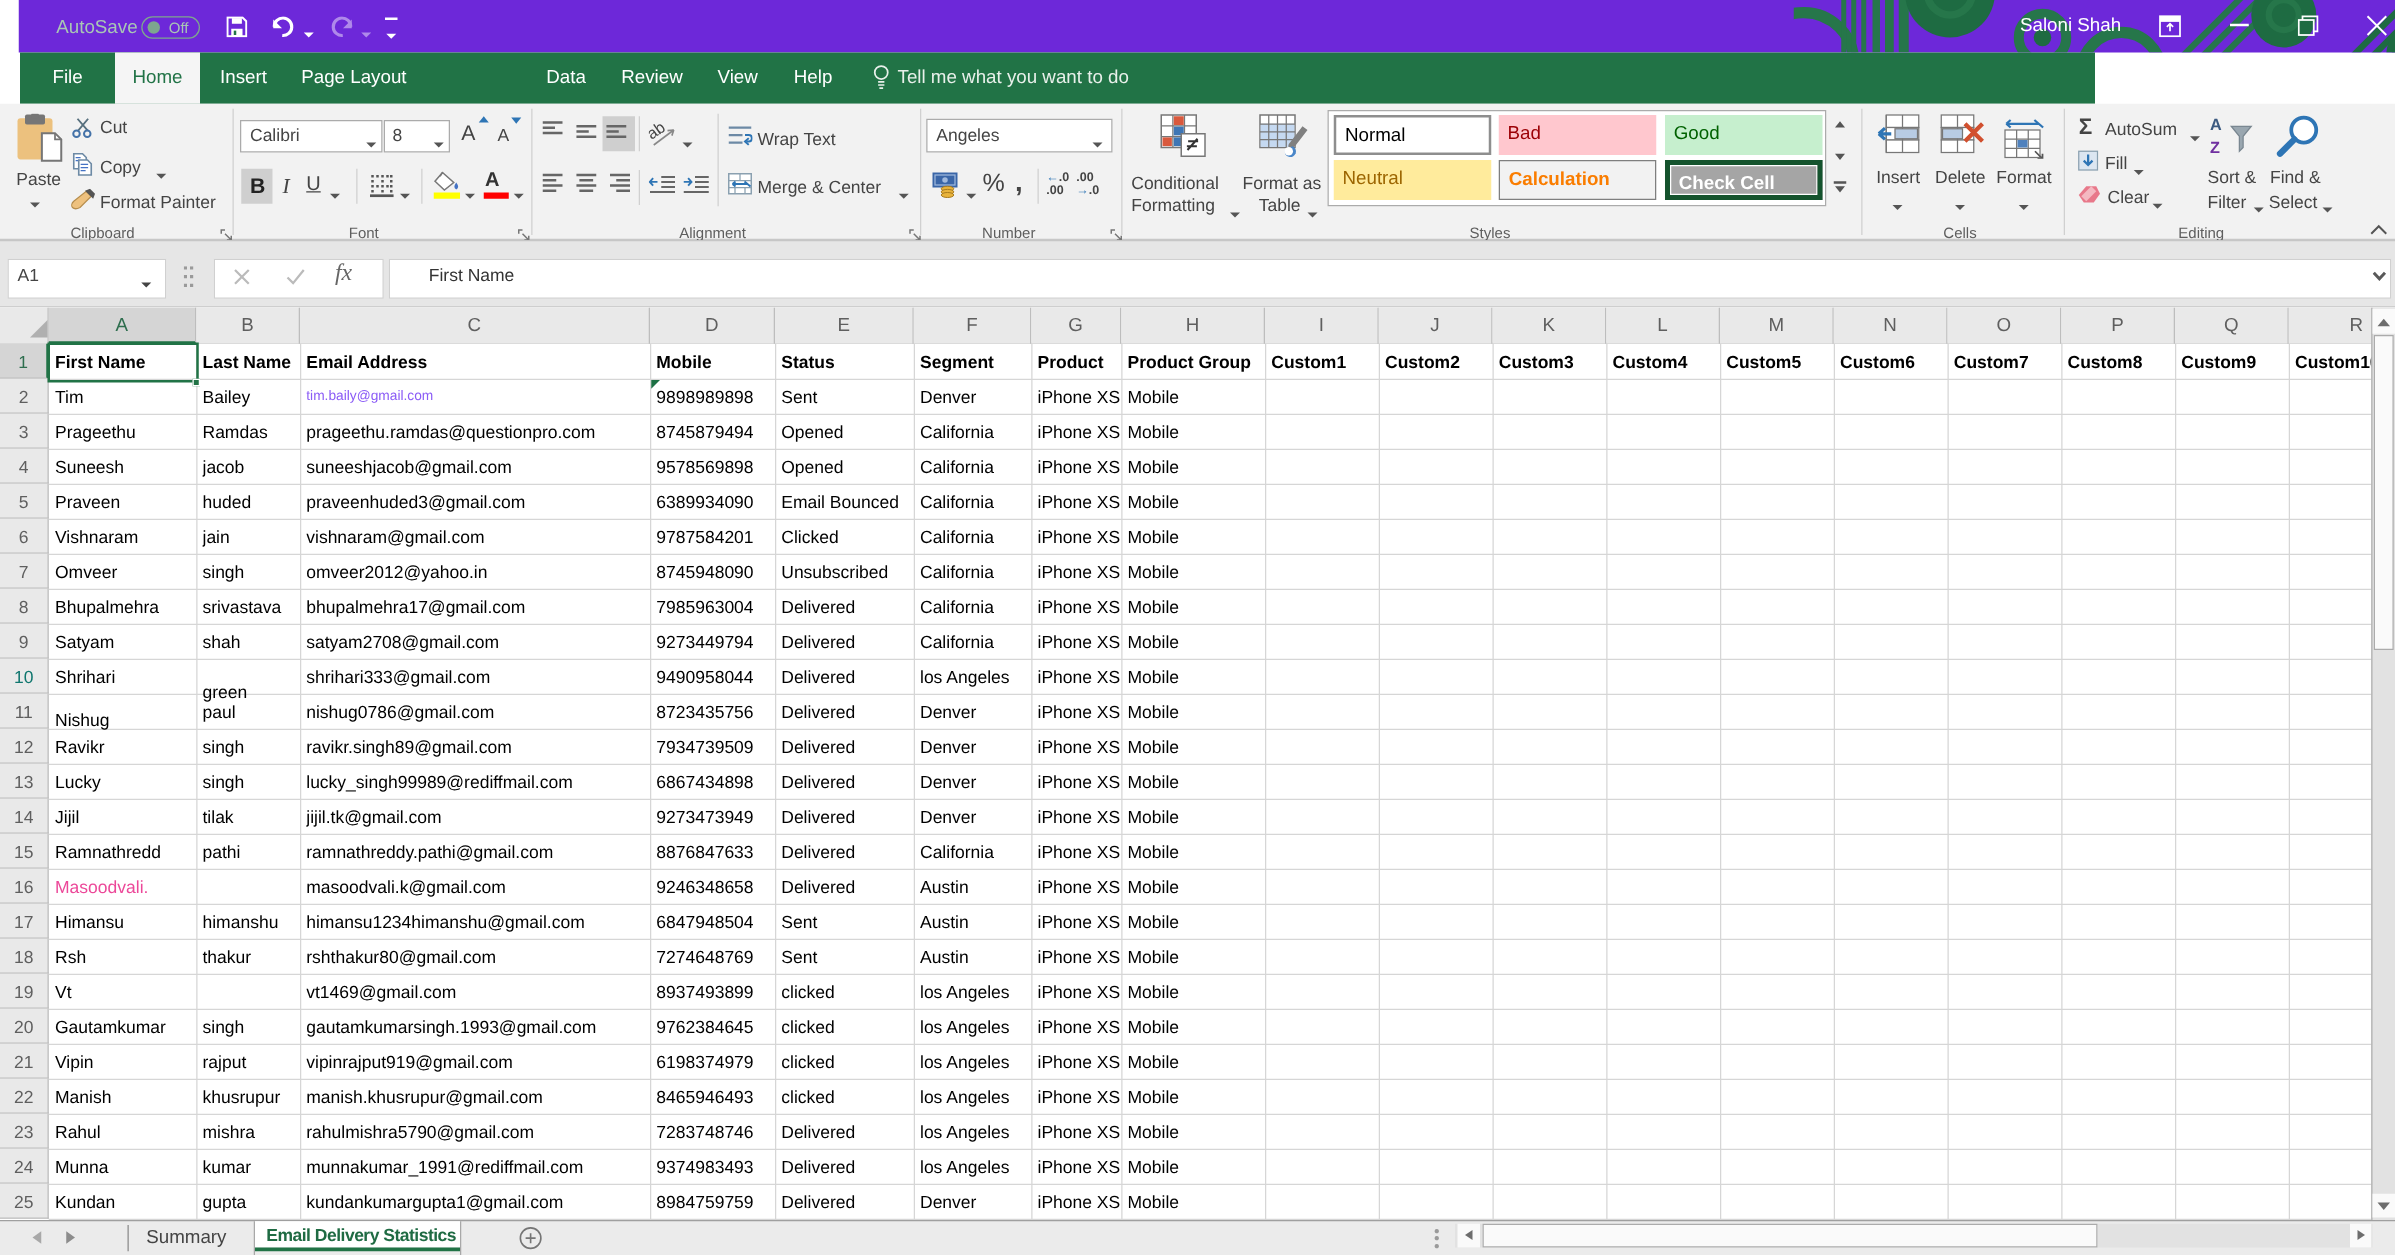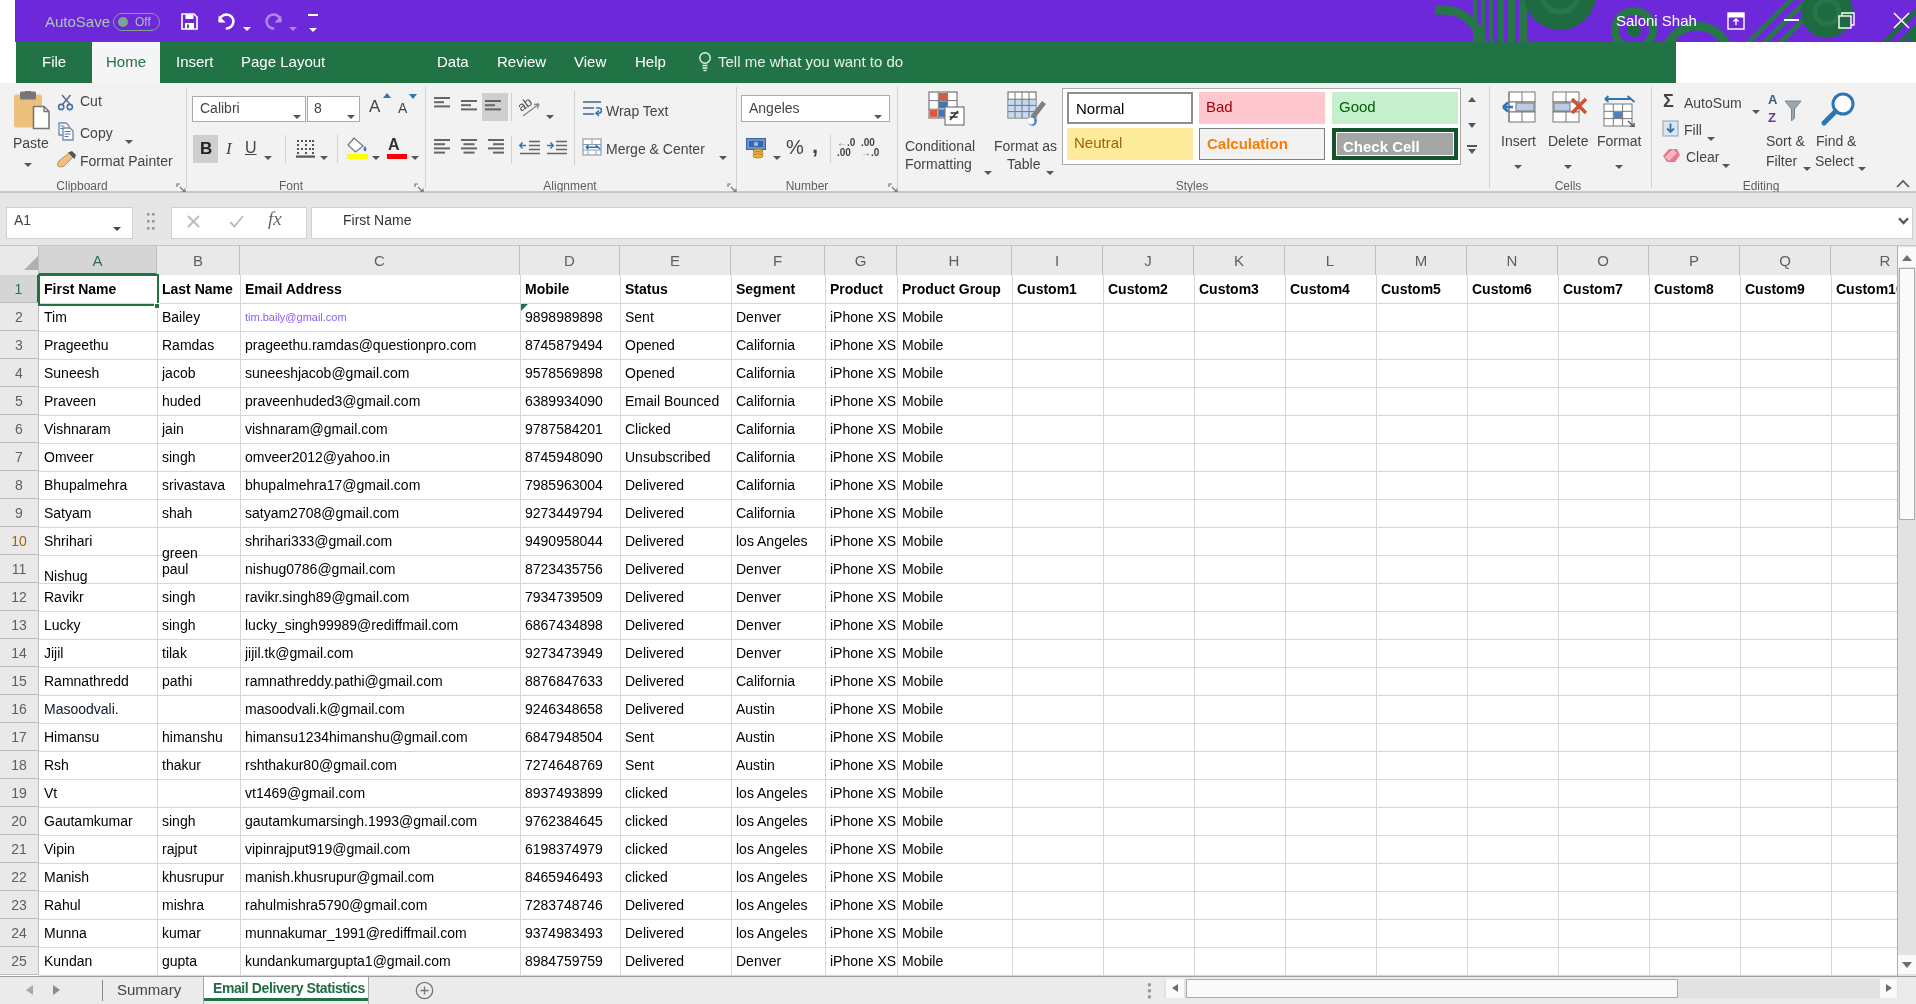--- a/index.html
+++ b/index.html
@@ -475,21 +475,21 @@
 <div class="a" style="left:1831px;top:0;width:109px;height:29px;background:#e9e9e9;border-right:1px solid #bdbdbd;color:#5f5f5f;font-size:15px;text-align:center;line-height:29px;">R</div>
 <div class="a" style="left:0;top:29px;width:39px;height:28px;background:#d5d5d5;border-right:2px solid #217346;border-bottom:1px solid #bdbdbd;color:#2e6e4e;font-size:14px;text-align:center;line-height:28px;">1</div>
 <div class="a" style="left:0;top:57px;width:39px;height:28px;background:#e9e9e9;border-right:1px solid #bdbdbd;border-bottom:1px solid #bdbdbd;color:#5f5f5f;font-size:14px;text-align:center;line-height:28px;">2</div>
 <div class="a" style="left:0;top:85px;width:39px;height:28px;background:#e9e9e9;border-right:1px solid #bdbdbd;border-bottom:1px solid #bdbdbd;color:#5f5f5f;font-size:14px;text-align:center;line-height:28px;">3</div>
 <div class="a" style="left:0;top:113px;width:39px;height:28px;background:#e9e9e9;border-right:1px solid #bdbdbd;border-bottom:1px solid #bdbdbd;color:#5f5f5f;font-size:14px;text-align:center;line-height:28px;">4</div>
 <div class="a" style="left:0;top:141px;width:39px;height:28px;background:#e9e9e9;border-right:1px solid #bdbdbd;border-bottom:1px solid #bdbdbd;color:#5f5f5f;font-size:14px;text-align:center;line-height:28px;">5</div>
 <div class="a" style="left:0;top:169px;width:39px;height:28px;background:#e9e9e9;border-right:1px solid #bdbdbd;border-bottom:1px solid #bdbdbd;color:#5f5f5f;font-size:14px;text-align:center;line-height:28px;">6</div>
 <div class="a" style="left:0;top:197px;width:39px;height:28px;background:#e9e9e9;border-right:1px solid #bdbdbd;border-bottom:1px solid #bdbdbd;color:#5f5f5f;font-size:14px;text-align:center;line-height:28px;">7</div>
 <div class="a" style="left:0;top:225px;width:39px;height:28px;background:#e9e9e9;border-right:1px solid #bdbdbd;border-bottom:1px solid #bdbdbd;color:#5f5f5f;font-size:14px;text-align:center;line-height:28px;">8</div>
 <div class="a" style="left:0;top:253px;width:39px;height:28px;background:#e9e9e9;border-right:1px solid #bdbdbd;border-bottom:1px solid #bdbdbd;color:#5f5f5f;font-size:14px;text-align:center;line-height:28px;">9</div>
-<div class="a" style="left:0;top:281px;width:39px;height:28px;background:#e9e9e9;border-right:1px solid #bdbdbd;border-bottom:1px solid #bdbdbd;color:#a16207;font-size:14px;text-align:center;line-height:28px;">10</div>
+<div class="a" style="left:0;top:281px;width:39px;height:28px;background:#e9e9e9;border-right:1px solid #bdbdbd;border-bottom:1px solid #bdbdbd;color:#0f766e;font-size:14px;text-align:center;line-height:28px;">10</div>
 <div class="a" style="left:0;top:309px;width:39px;height:28px;background:#e9e9e9;border-right:1px solid #bdbdbd;border-bottom:1px solid #bdbdbd;color:#5f5f5f;font-size:14px;text-align:center;line-height:28px;">11</div>
 <div class="a" style="left:0;top:337px;width:39px;height:28px;background:#e9e9e9;border-right:1px solid #bdbdbd;border-bottom:1px solid #bdbdbd;color:#5f5f5f;font-size:14px;text-align:center;line-height:28px;">12</div>
 <div class="a" style="left:0;top:365px;width:39px;height:28px;background:#e9e9e9;border-right:1px solid #bdbdbd;border-bottom:1px solid #bdbdbd;color:#5f5f5f;font-size:14px;text-align:center;line-height:28px;">13</div>
 <div class="a" style="left:0;top:393px;width:39px;height:28px;background:#e9e9e9;border-right:1px solid #bdbdbd;border-bottom:1px solid #bdbdbd;color:#5f5f5f;font-size:14px;text-align:center;line-height:28px;">14</div>
 <div class="a" style="left:0;top:421px;width:39px;height:28px;background:#e9e9e9;border-right:1px solid #bdbdbd;border-bottom:1px solid #bdbdbd;color:#5f5f5f;font-size:14px;text-align:center;line-height:28px;">15</div>
 <div class="a" style="left:0;top:449px;width:39px;height:28px;background:#e9e9e9;border-right:1px solid #bdbdbd;border-bottom:1px solid #bdbdbd;color:#5f5f5f;font-size:14px;text-align:center;line-height:28px;">16</div>
 <div class="a" style="left:0;top:477px;width:39px;height:28px;background:#e9e9e9;border-right:1px solid #bdbdbd;border-bottom:1px solid #bdbdbd;color:#5f5f5f;font-size:14px;text-align:center;line-height:28px;">17</div>
 <div class="a" style="left:0;top:505px;width:39px;height:28px;background:#e9e9e9;border-right:1px solid #bdbdbd;border-bottom:1px solid #bdbdbd;color:#5f5f5f;font-size:14px;text-align:center;line-height:28px;">18</div>
 <div class="a" style="left:0;top:533px;width:39px;height:28px;background:#e9e9e9;border-right:1px solid #bdbdbd;border-bottom:1px solid #bdbdbd;color:#5f5f5f;font-size:14px;text-align:center;line-height:28px;">19</div>
 <div class="a" style="left:0;top:561px;width:39px;height:28px;background:#e9e9e9;border-right:1px solid #bdbdbd;border-bottom:1px solid #bdbdbd;color:#5f5f5f;font-size:14px;text-align:center;line-height:28px;">20</div>
@@ -663,21 +663,21 @@
 <div class="a" style="left:830px;top:393px;width:66px;height:28px;font-size:14px;color:#000;line-height:28px;white-space:nowrap;overflow:hidden;">iPhone XS</div>
 <div class="a" style="left:902px;top:393px;width:109px;height:28px;font-size:14px;color:#000;line-height:28px;white-space:nowrap;overflow:hidden;">Mobile</div>
 <div class="a" style="left:44px;top:421px;width:112px;height:28px;font-size:14px;color:#000;line-height:28px;white-space:nowrap;overflow:hidden;">Ramnathredd</div>
 <div class="a" style="left:162px;top:421px;width:77px;height:28px;font-size:14px;color:#000;line-height:28px;white-space:nowrap;overflow:hidden;">pathi</div>
 <div class="a" style="left:245px;top:421px;width:274px;height:28px;font-size:14px;color:#000;line-height:28px;white-space:nowrap;overflow:hidden;">ramnathreddy.pathi@gmail.com</div>
 <div class="a" style="left:525px;top:421px;width:94px;height:28px;font-size:14px;color:#000;line-height:28px;white-space:nowrap;overflow:hidden;">8876847633</div>
 <div class="a" style="left:625px;top:421px;width:105px;height:28px;font-size:14px;color:#000;line-height:28px;white-space:nowrap;overflow:hidden;">Delivered</div>
 <div class="a" style="left:736px;top:421px;width:88px;height:28px;font-size:14px;color:#000;line-height:28px;white-space:nowrap;overflow:hidden;">California</div>
 <div class="a" style="left:830px;top:421px;width:66px;height:28px;font-size:14px;color:#000;line-height:28px;white-space:nowrap;overflow:hidden;">iPhone XS</div>
 <div class="a" style="left:902px;top:421px;width:109px;height:28px;font-size:14px;color:#000;line-height:28px;white-space:nowrap;overflow:hidden;">Mobile</div>
-<div class="a" style="left:44px;top:449px;width:112px;height:28px;font-size:14px;color:#0f172a;line-height:28px;white-space:nowrap;overflow:hidden;">Masoodvali.</div>
+<div class="a" style="left:44px;top:449px;width:112px;height:28px;font-size:14px;color:#ec4899;line-height:28px;white-space:nowrap;overflow:hidden;">Masoodvali.</div>
 <div class="a" style="left:162px;top:449px;width:77px;height:28px;font-size:14px;color:#000;line-height:28px;white-space:nowrap;overflow:hidden;"></div>
 <div class="a" style="left:245px;top:449px;width:274px;height:28px;font-size:14px;color:#000;line-height:28px;white-space:nowrap;overflow:hidden;">masoodvali.k@gmail.com</div>
 <div class="a" style="left:525px;top:449px;width:94px;height:28px;font-size:14px;color:#000;line-height:28px;white-space:nowrap;overflow:hidden;">9246348658</div>
 <div class="a" style="left:625px;top:449px;width:105px;height:28px;font-size:14px;color:#000;line-height:28px;white-space:nowrap;overflow:hidden;">Delivered</div>
 <div class="a" style="left:736px;top:449px;width:88px;height:28px;font-size:14px;color:#000;line-height:28px;white-space:nowrap;overflow:hidden;">Austin</div>
 <div class="a" style="left:830px;top:449px;width:66px;height:28px;font-size:14px;color:#000;line-height:28px;white-space:nowrap;overflow:hidden;">iPhone XS</div>
 <div class="a" style="left:902px;top:449px;width:109px;height:28px;font-size:14px;color:#000;line-height:28px;white-space:nowrap;overflow:hidden;">Mobile</div>
 <div class="a" style="left:44px;top:477px;width:112px;height:28px;font-size:14px;color:#000;line-height:28px;white-space:nowrap;overflow:hidden;">Himansu</div>
 <div class="a" style="left:162px;top:477px;width:77px;height:28px;font-size:14px;color:#000;line-height:28px;white-space:nowrap;overflow:hidden;">himanshu</div>
 <div class="a" style="left:245px;top:477px;width:274px;height:28px;font-size:14px;color:#000;line-height:28px;white-space:nowrap;overflow:hidden;">himansu1234himanshu@gmail.com</div>

